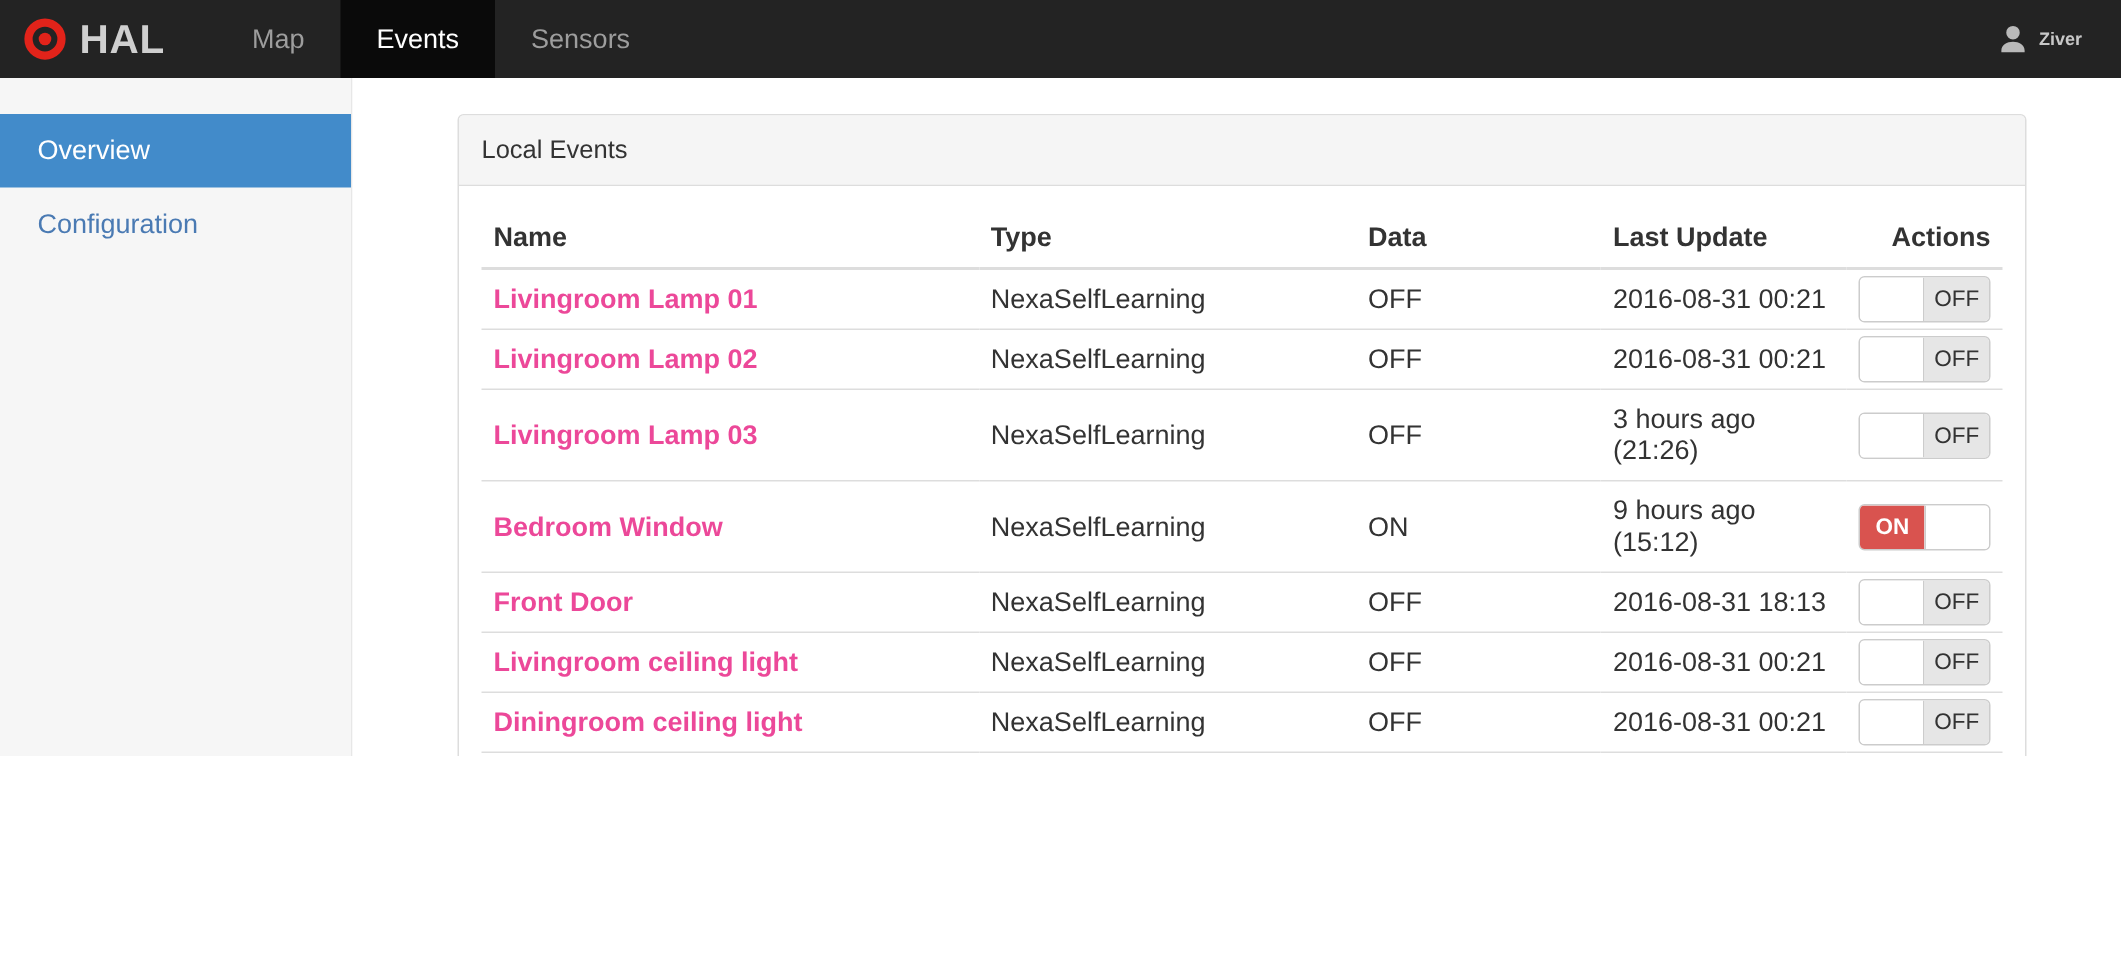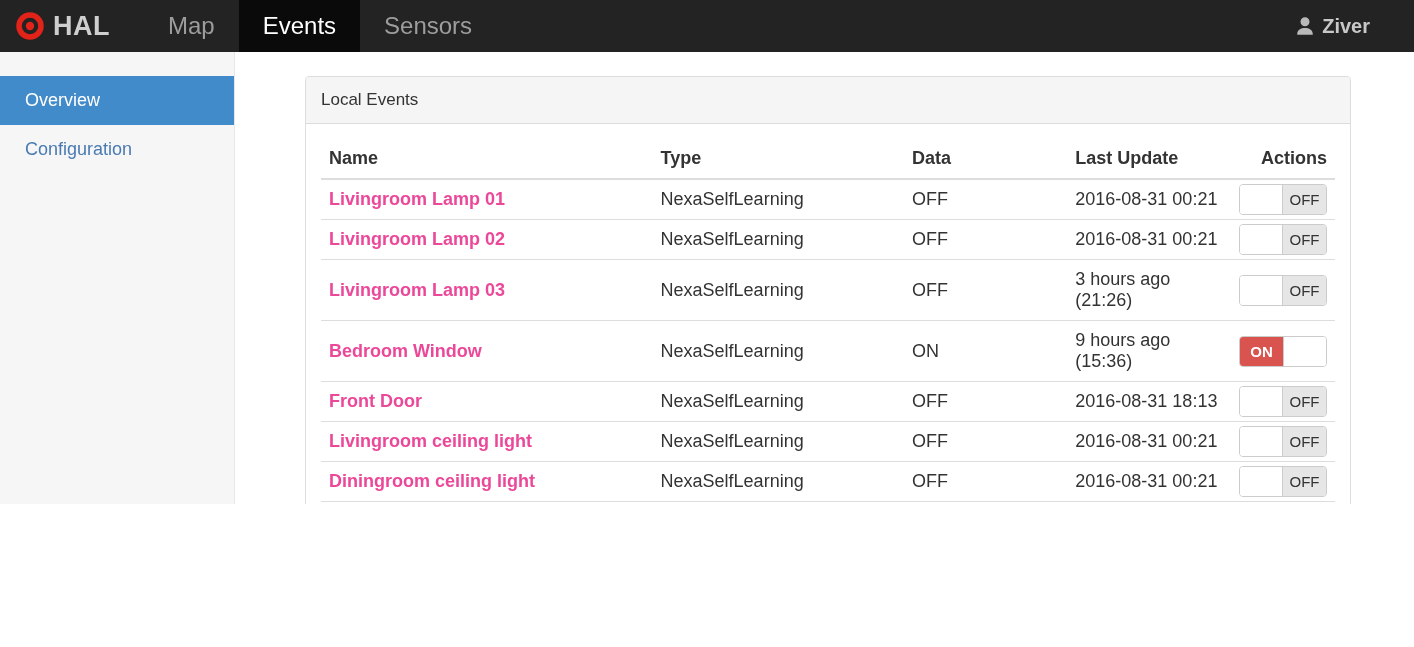--- a/index.html
+++ b/index.html
@@ -28,33 +28,33 @@
     font-size: 27px;
     font-weight: bold;
     letter-spacing: 0.5px;
   }
   .nav-links { display: flex; align-items: stretch; margin-left: 16px; }
   .nav-item {
     display: flex;
     align-items: center;
     padding: 15px 24px;
     color: #9d9d9d;
-    font-size: 24px;
+    font-size: 18px;
     text-decoration: none;
     cursor: pointer;
   }
   .nav-item.active { background: #0a0a0a; color: #fff; }
   .navbar-user {
     margin-left: auto;
     display: flex;
     align-items: center;
     gap: 7px;
-    padding-right: 44px;
+    padding-right: 26px;
     color: #c8c8c8;
-    font-size: 20px;
+    font-size: 12px;
     font-weight: bold;
     cursor: pointer;
   }
 
   
   .app { display: flex; height: 452px; }
   .sidebar {
     width: 235px;
     flex: 0 0 235px;
     background: #f6f6f6;
@@ -241,21 +241,21 @@
                 <td>3 hours ago (21:26)</td>
                 <td class="col-actions"><div class="switch off">
                     <span class="sw-handle"></span>
                     <span class="sw-label sw-off">OFF</span>
                   </div></td>
               </tr>
               <tr>
                 <td><a class="ev-link">Bedroom Window</a></td>
                 <td>NexaSelfLearning</td>
                 <td>ON</td>
-                <td>9 hours ago (15:36)</td>
+                <td>9 hours ago (15:12)</td>
                 <td class="col-actions"><div class="switch on">
                     <span class="sw-label sw-on">ON</span>
                     <span class="sw-handle"></span>
                   </div></td>
               </tr>
               <tr>
                 <td><a class="ev-link">Front Door</a></td>
                 <td>NexaSelfLearning</td>
                 <td>OFF</td>
                 <td>2016-08-31 18:13</td>

